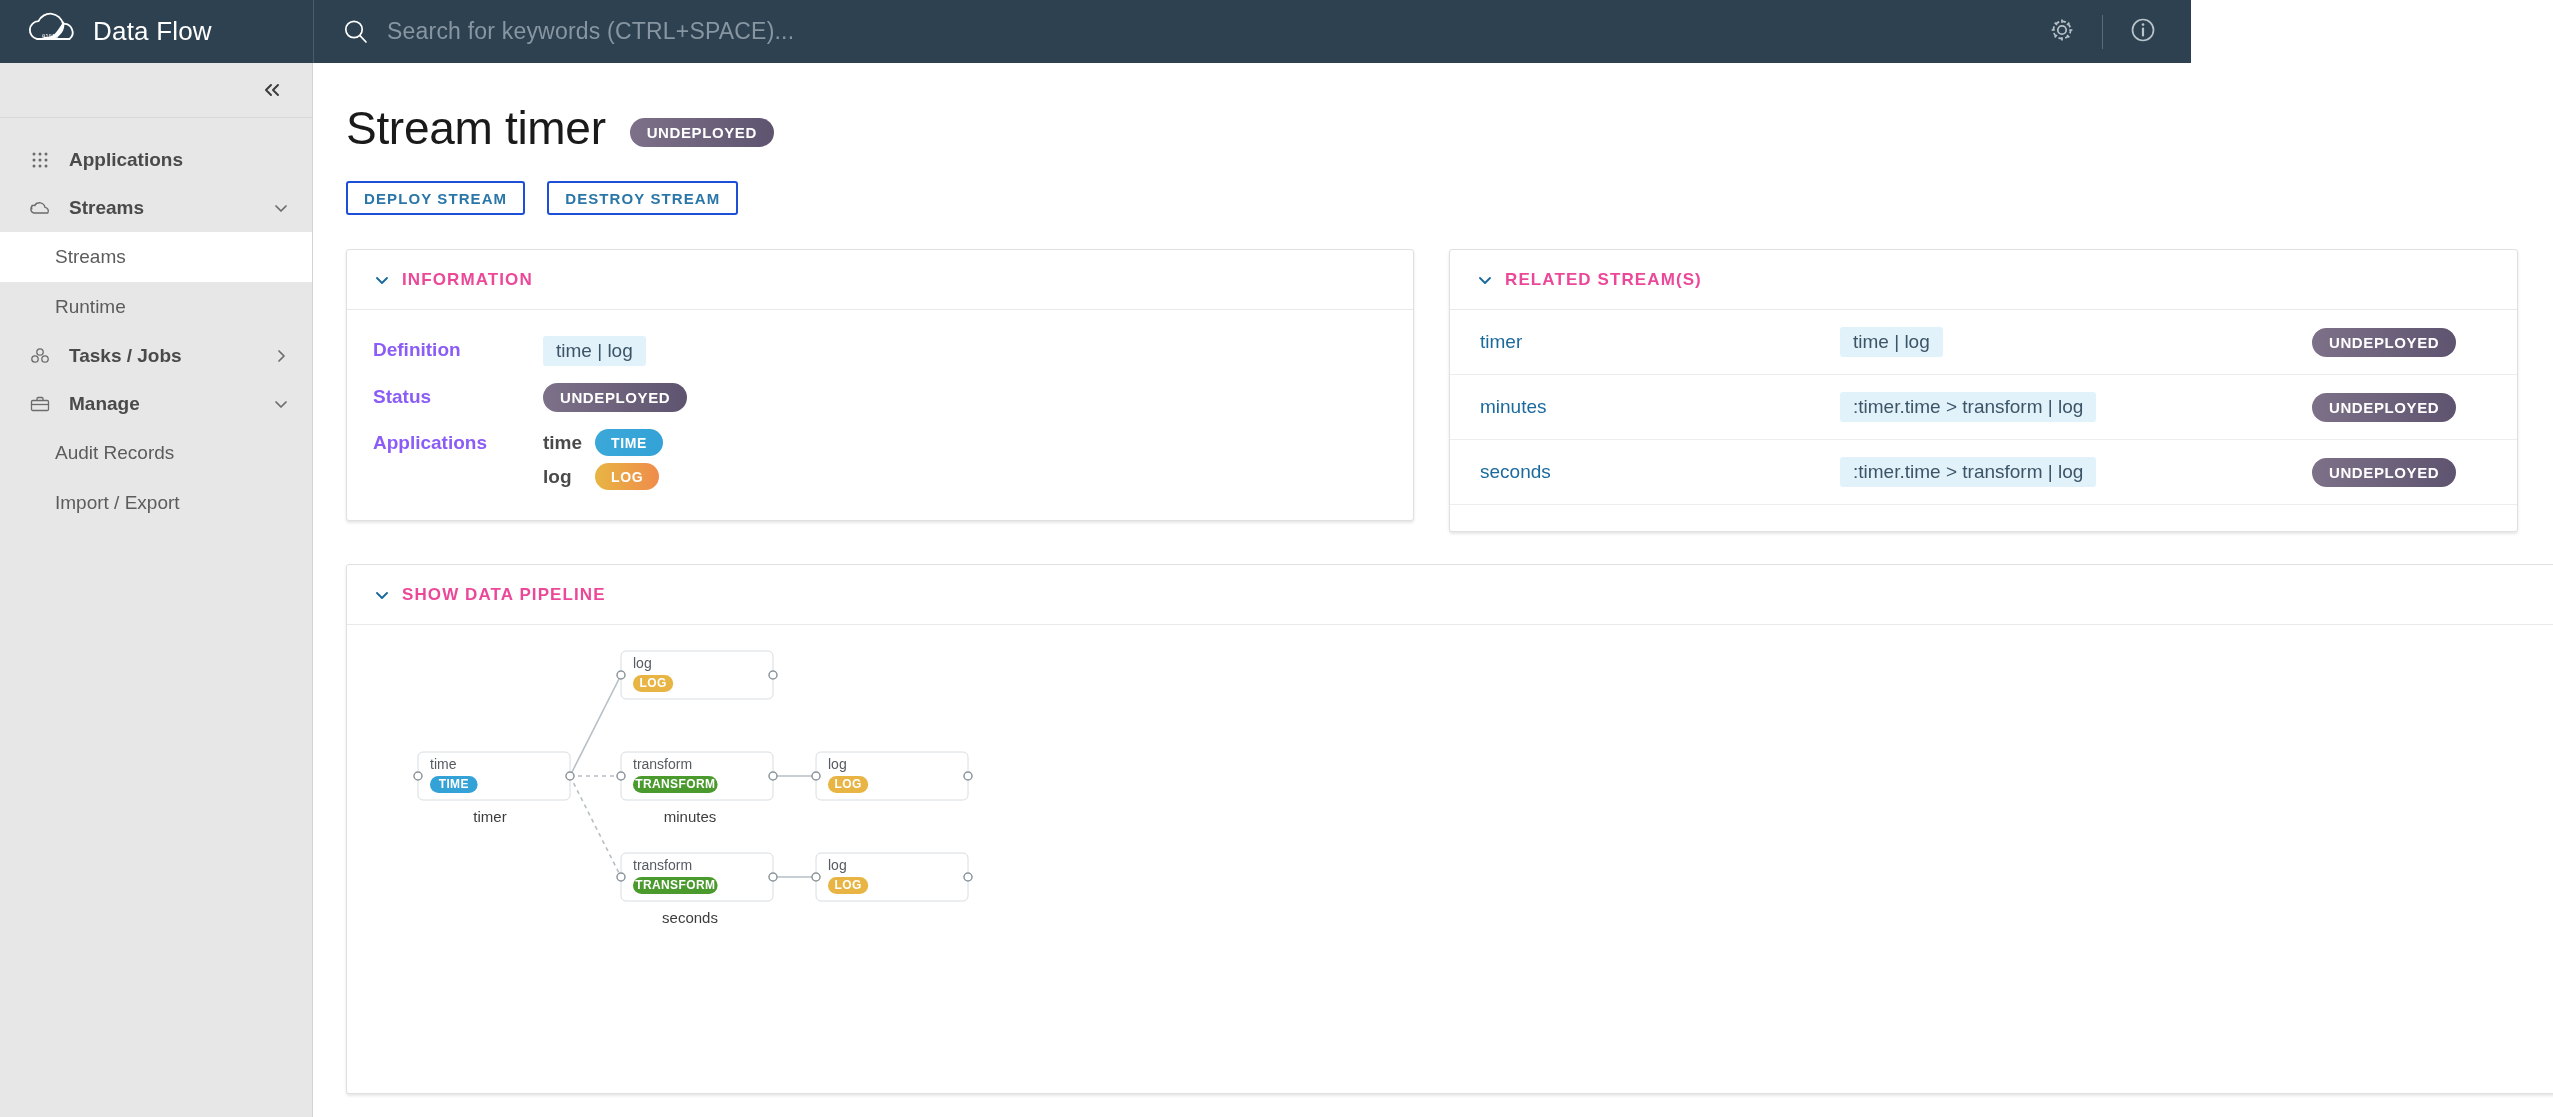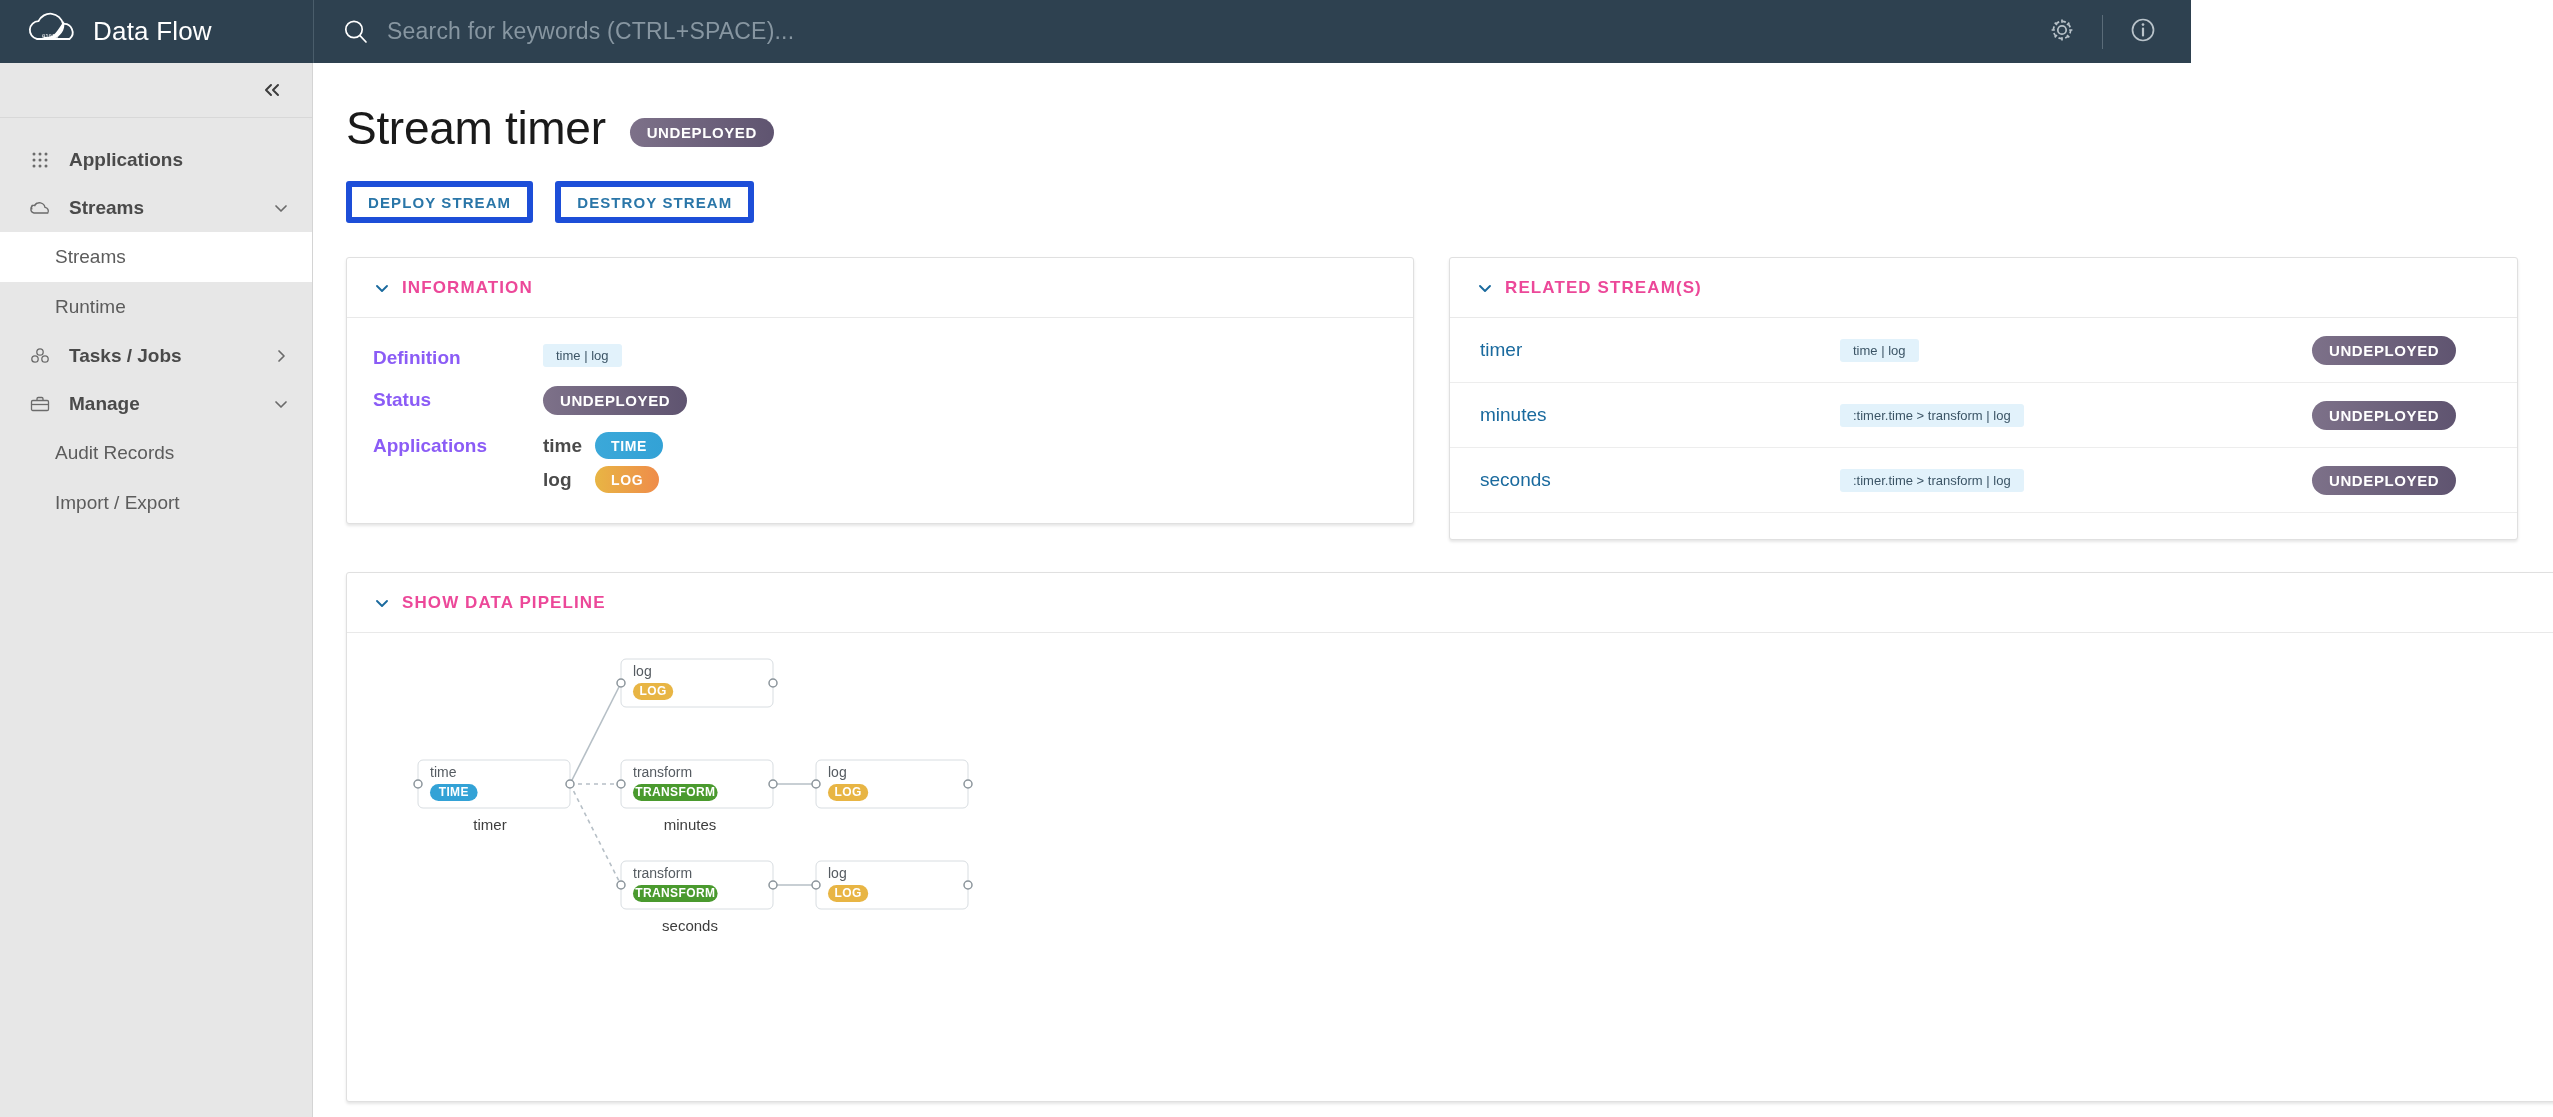--- a/index.html
+++ b/index.html
@@ -122,21 +122,21 @@
     white-space: nowrap;
   }
   .badge-undeployed {
     background: linear-gradient(to right, #7d7189, #5f5470);
   }
   .title-badge { margin-left: 24px; margin-top: 8px; }
 
   .btn-row { margin-top: 26px; display: flex; gap: 22px; }
   .btn-outline {
     height: 33px; padding: 15px 16px;
-    border: 6px solid #1d4ed8;
+    border: 2px solid #1d4ed8;
     border-radius: 3px;
     background: #ffffff;
     color: #2a76a8;
     font-size: 15px; font-weight: bold;
     letter-spacing: 1.1px;
     font-family: "Liberation Sans", sans-serif;
     cursor: pointer;
     display: inline-flex; align-items: center;
   }
 
@@ -172,21 +172,21 @@
   .info-label {
     width: 170px; flex: 0 0 170px;
     font-size: 19px; font-weight: bold; color: #8b5cf6;
     padding-top: 3px;
   }
   .chip-def {
     display: inline-block;
     background: #e2f2fb; color: #3c5566;
     border-radius: 3px;
     padding: 4px 13px;
-    font-size: 13px;
+    font-size: 19px;
     white-space: nowrap;
   }
   .app-lines { display: flex; flex-direction: column; gap: 7px; }
   .app-line { display: flex; align-items: center; }
   .app-name {
     font-size: 19px; color: #4a4a4a; font-weight: bold;
     min-width: 42px;
   }
   .pill {
     display: inline-flex; align-items: center; justify-content: center;

